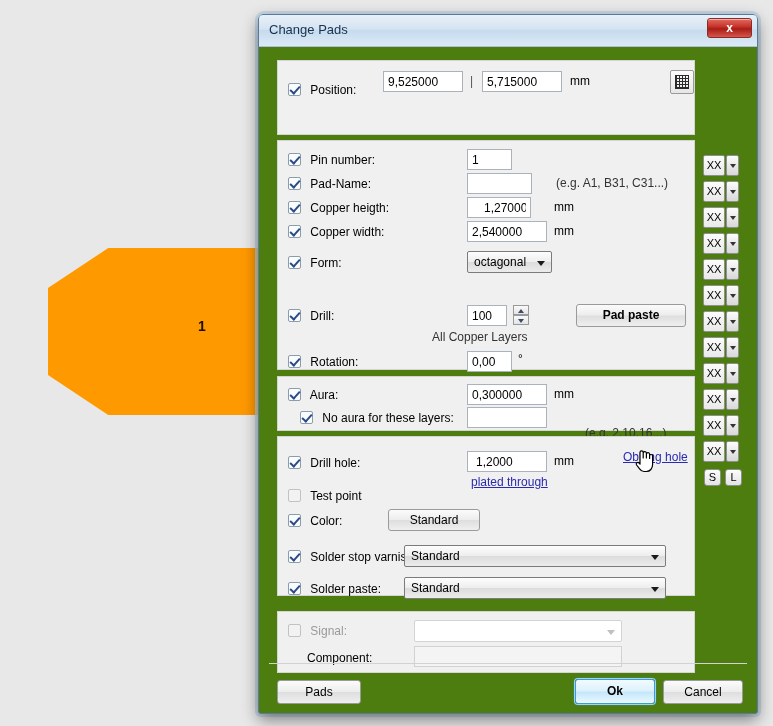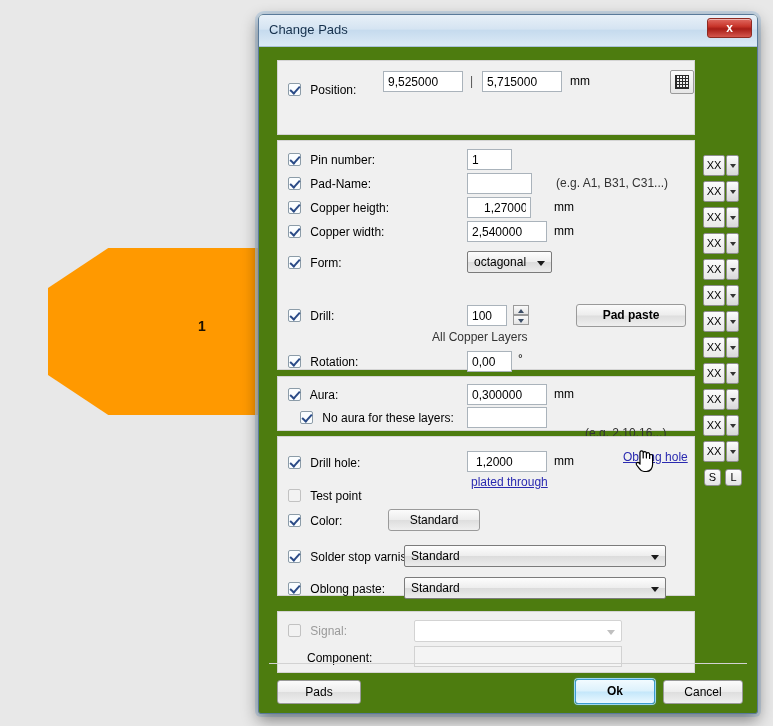--- a/index.html
+++ b/index.html
@@ -324,21 +324,21 @@
         <span class="cb checked"></span>
         <span class="lbl">Solder stop varnish:</span>
       </div>
       <div class="combo" style="left:126px; top:108px; width:262px;">
         <span>Standard</span>
         <span class="arw"></span>
       </div>
 
       <div class="row" style="left:10px; top:142px;">
         <span class="cb checked"></span>
-        <span class="lbl">Oblong paste:</span>
+        <span class="lbl">Solder paste:</span>
       </div>
       <div class="combo" style="left:126px; top:140px; width:262px;">
         <span>Standard</span>
         <span class="arw"></span>
       </div>
     </div>
 
     <div class="group" style="left:18px; top:563px; width:418px; height:62px;">
       <div class="row" style="left:10px; top:9px;">
         <span class="cb disabled"></span>

